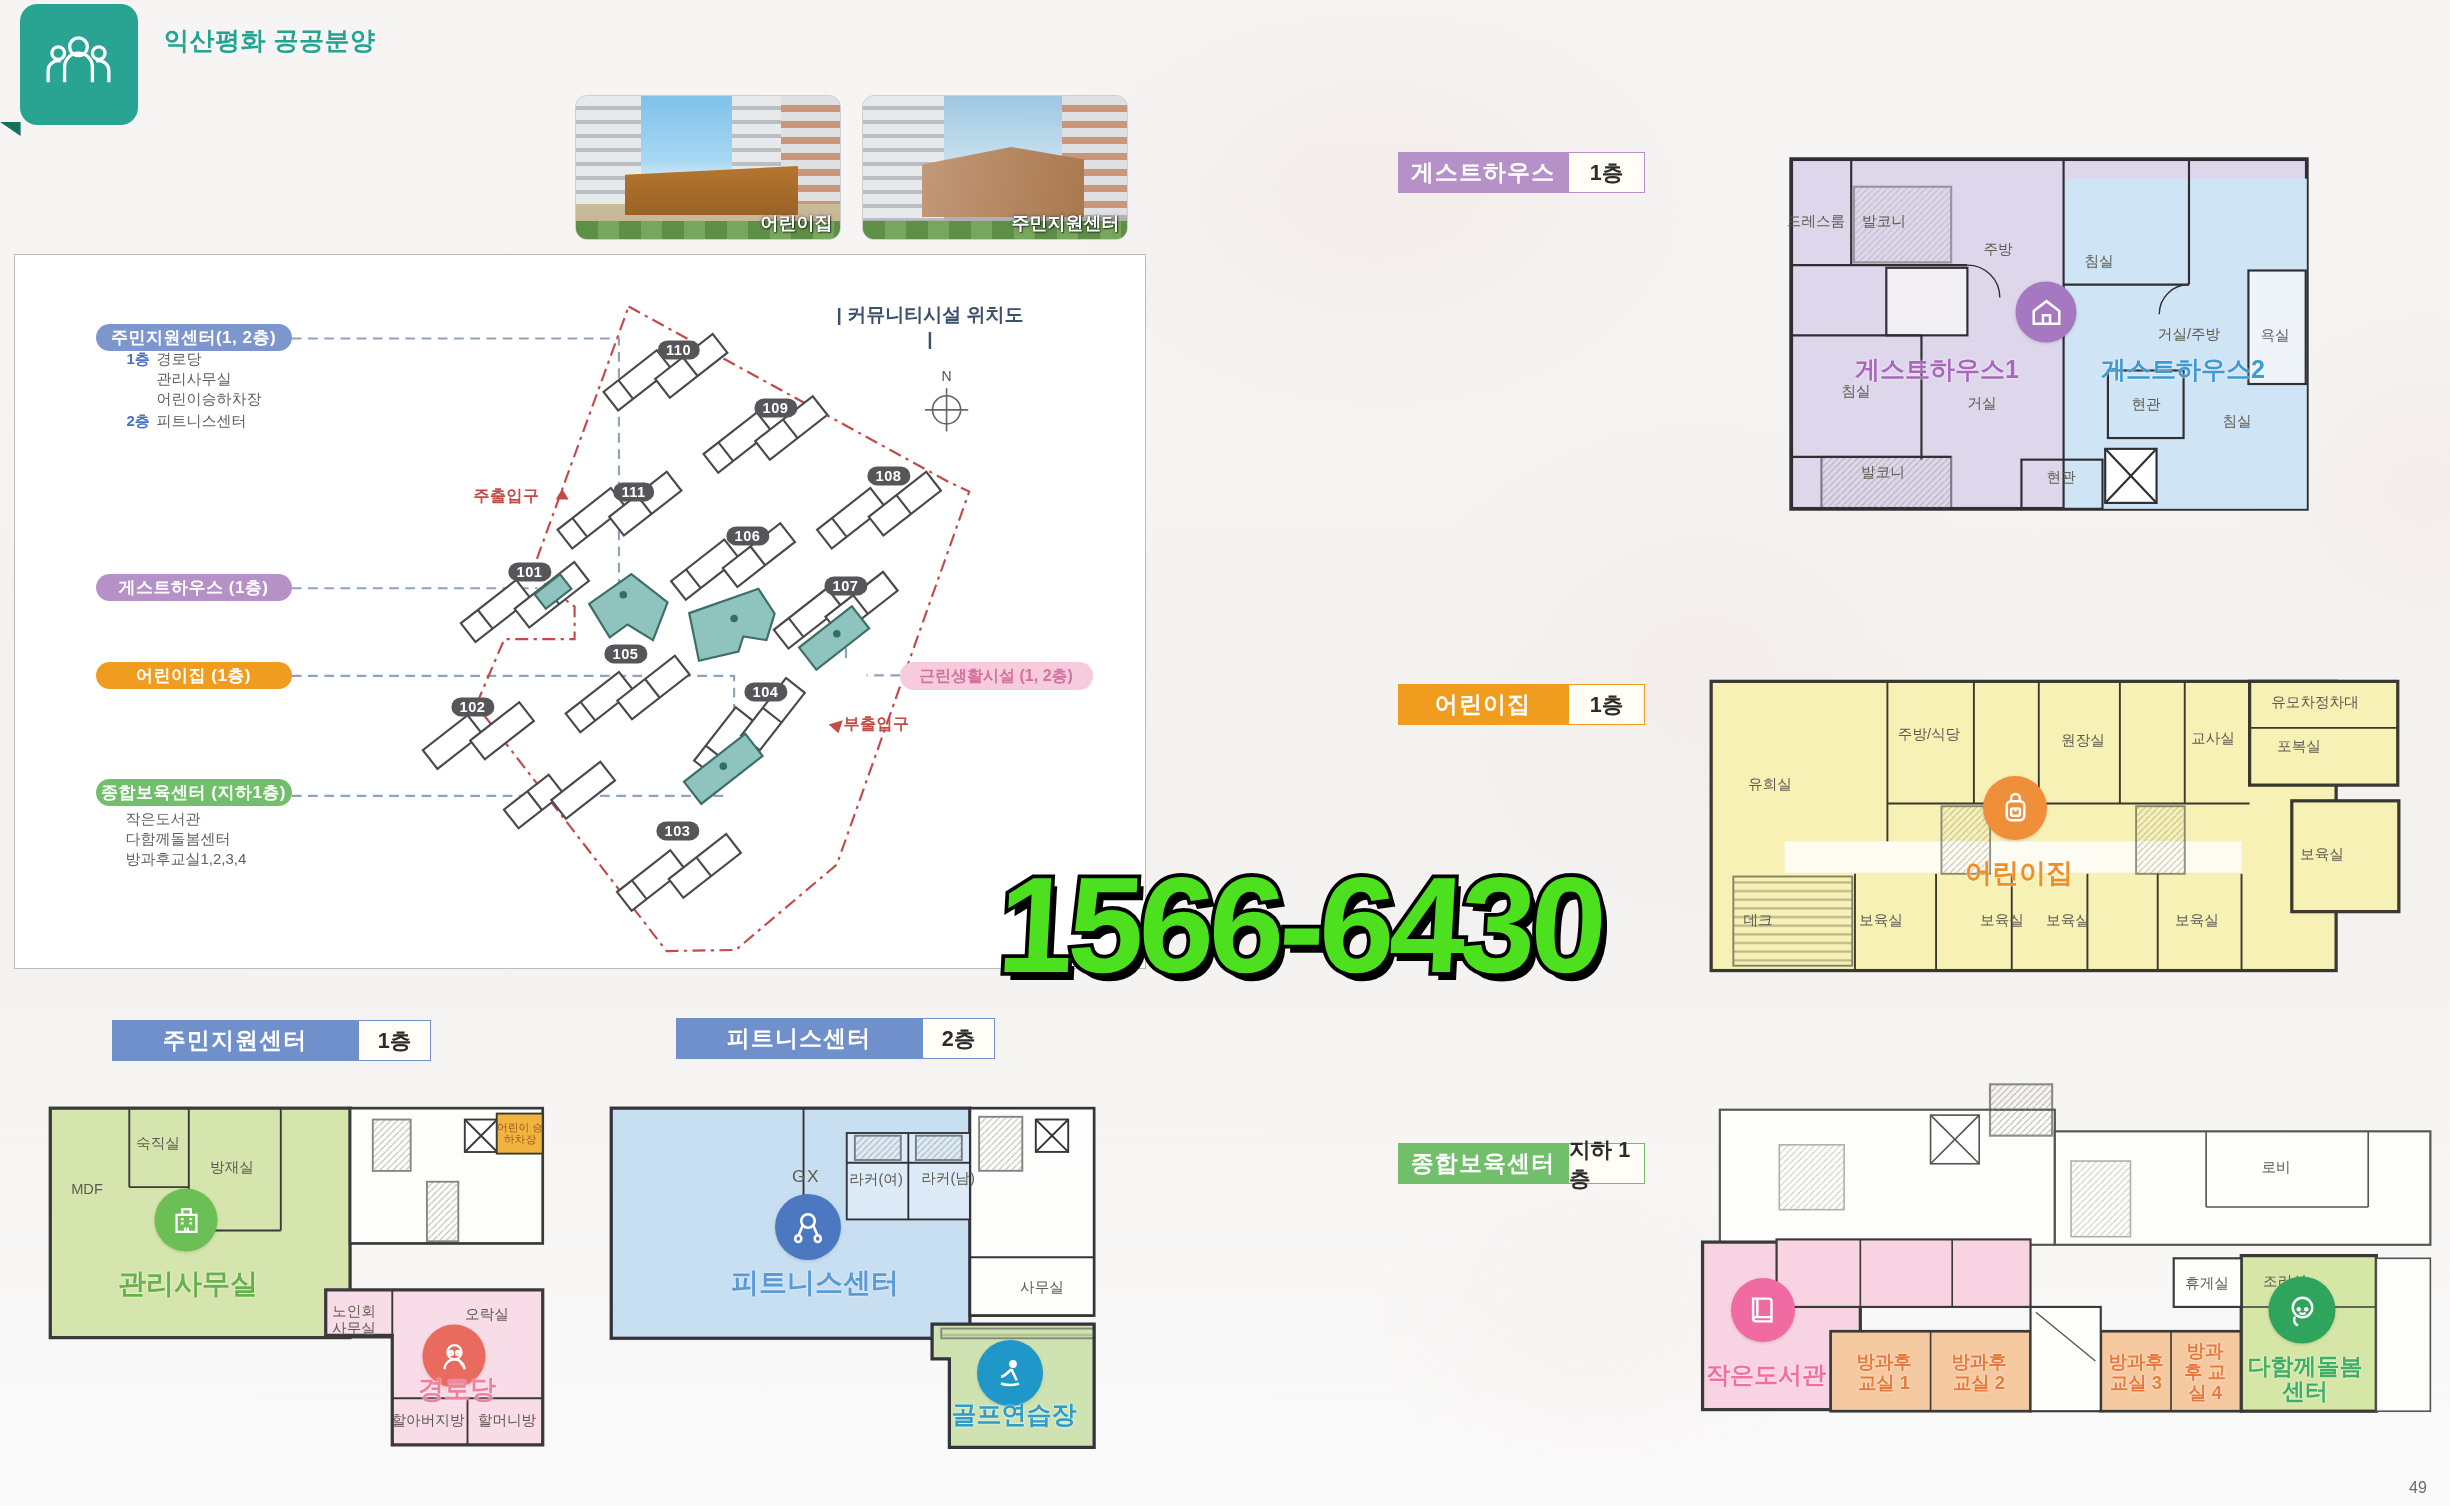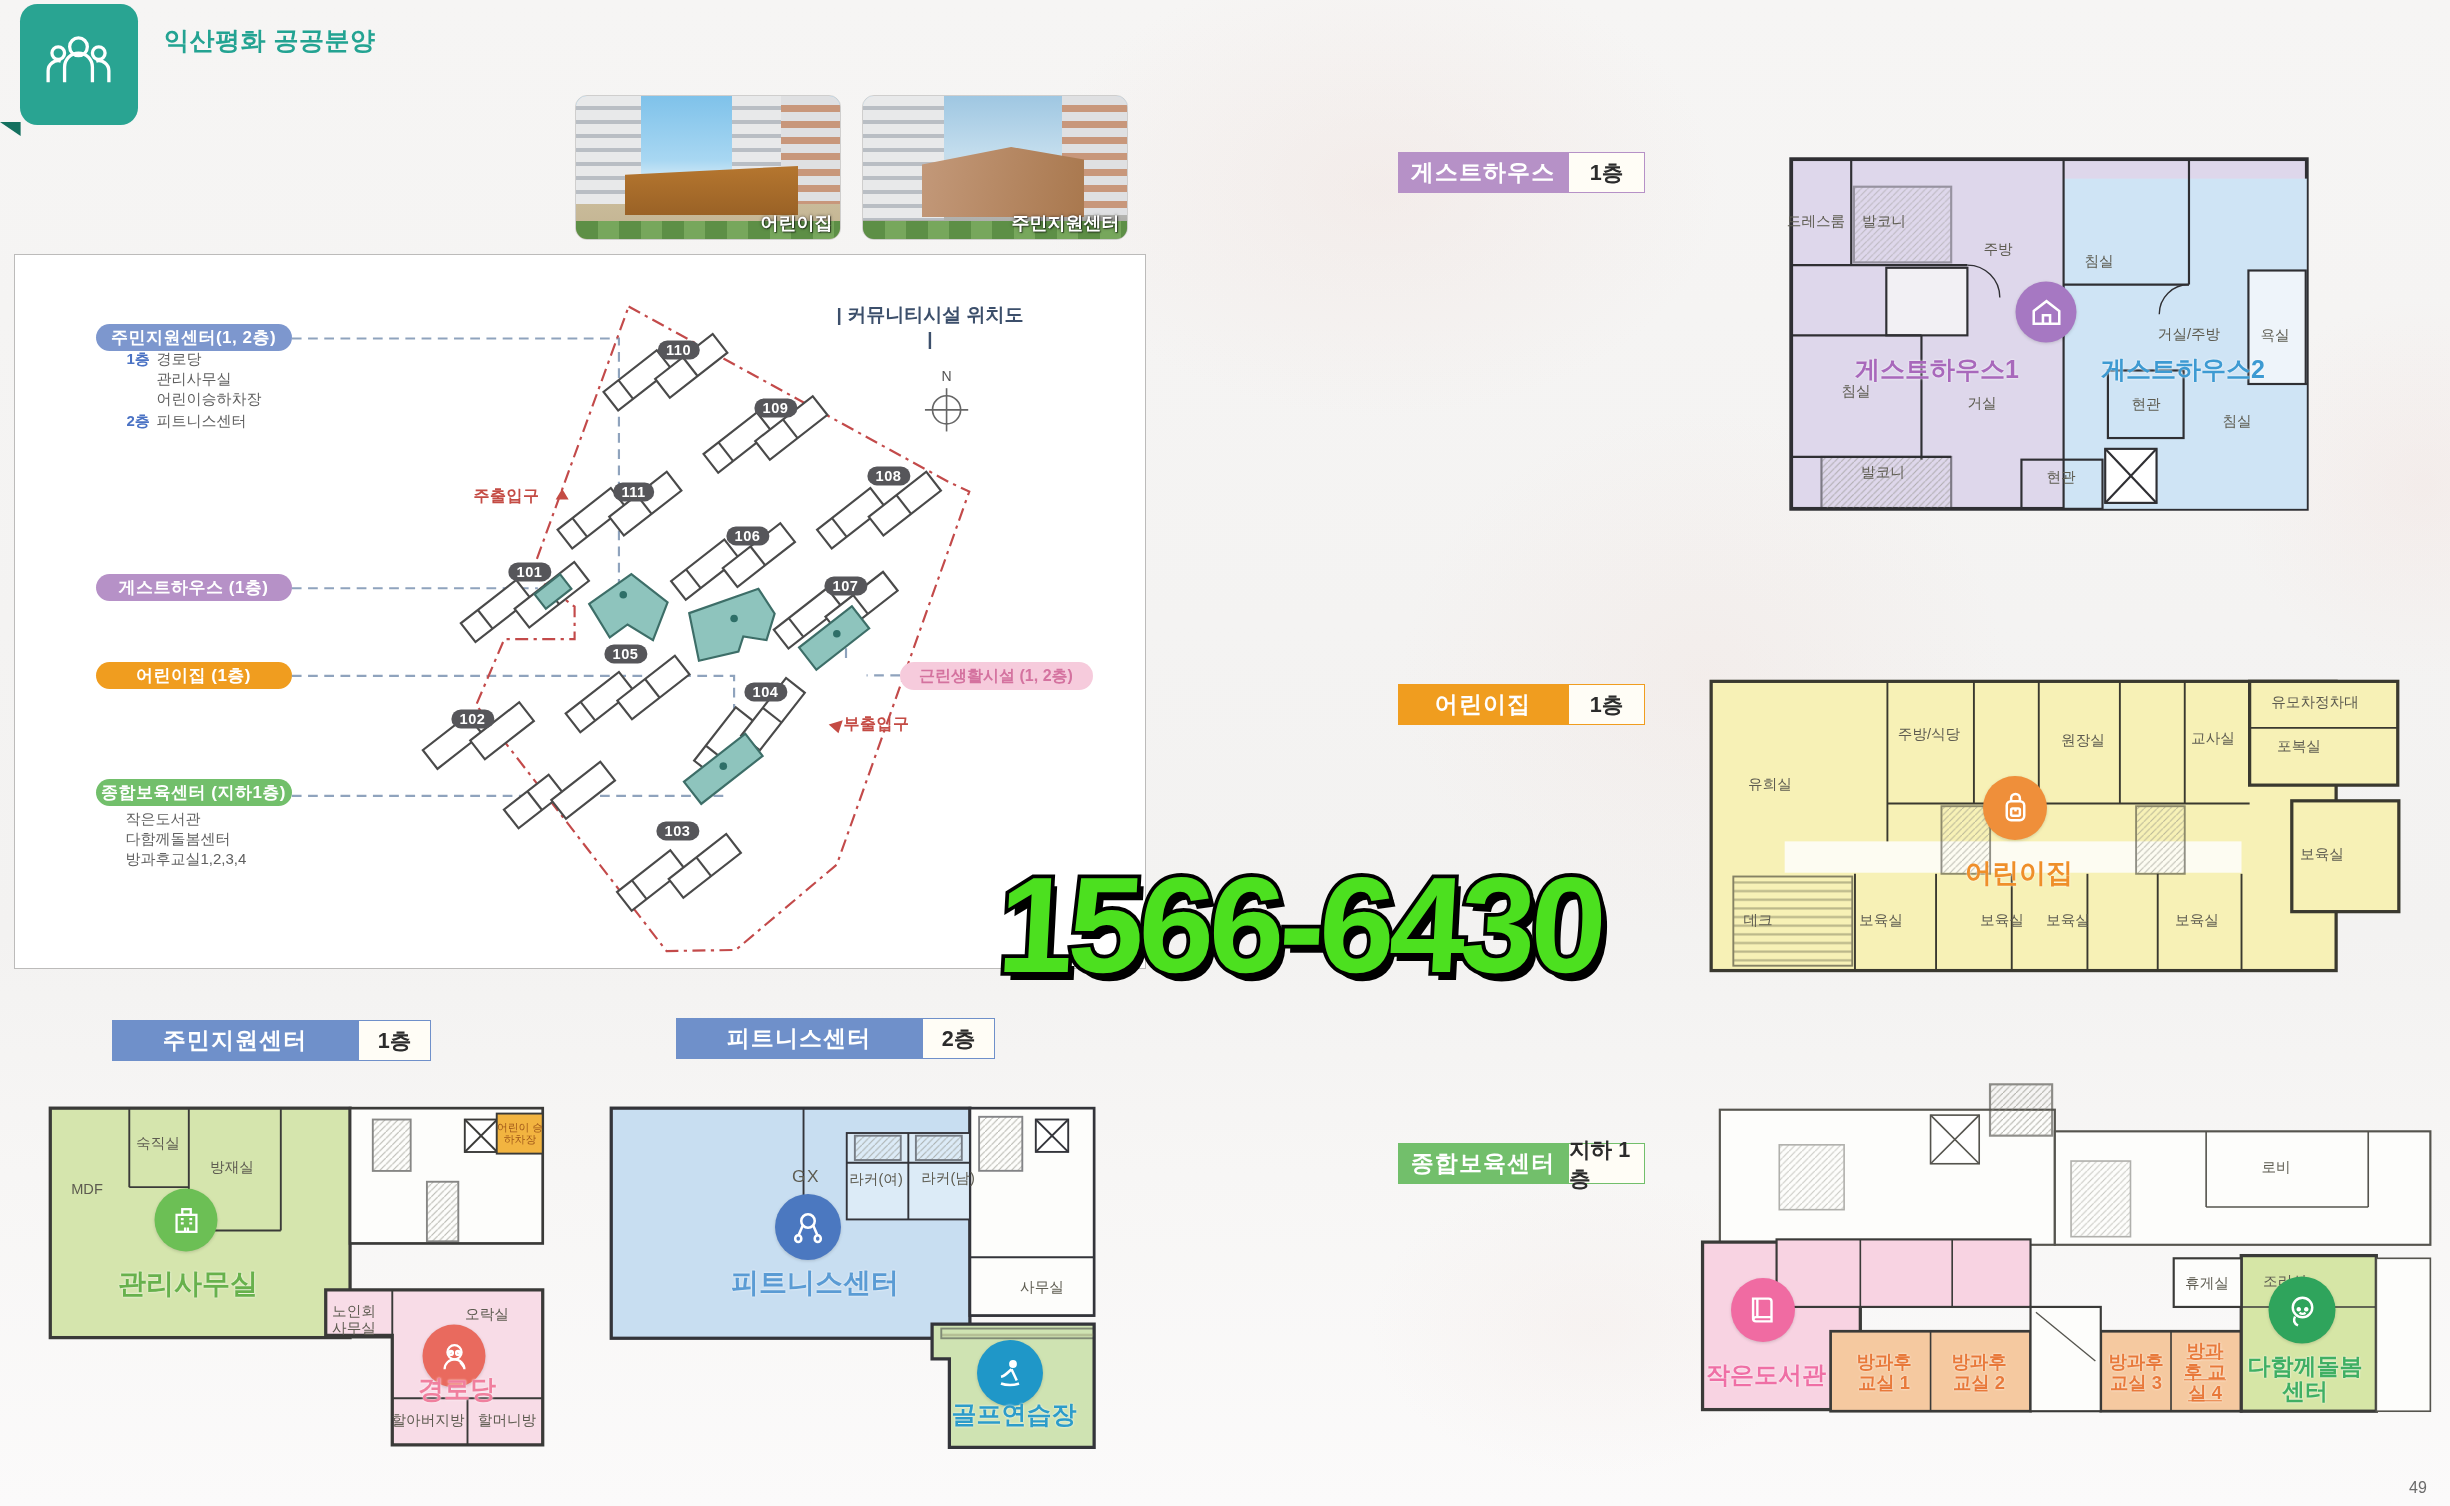--- a/index.html
+++ b/index.html
@@ -241,21 +241,21 @@
 
     <span class="bnum" style="left:664px;top:95px;">110</span>
     <span class="bnum" style="left:761px;top:153px;">109</span>
     <span class="bnum" style="left:874px;top:221px;">108</span>
     <span class="bnum" style="left:619px;top:237px;">111</span>
     <span class="bnum" style="left:733px;top:281px;">106</span>
     <span class="bnum" style="left:831px;top:331px;">107</span>
     <span class="bnum" style="left:515px;top:317px;">101</span>
     <span class="bnum" style="left:611px;top:399px;">105</span>
     <span class="bnum" style="left:751px;top:437px;">104</span>
-    <span class="bnum" style="left:458px;top:452px;margin-top:12px;">102</span>
+    <span class="bnum" style="left:458px;top:452px;">102</span>
     <span class="bnum" style="left:663px;top:576px;">103</span>
 
     <span class="ent" style="left:459px;top:231px;">주출입구</span>
     <span class="ent" style="left:829px;top:459px;">부출입구</span>
 
     <div class="npill">근린생활시설 (1, 2층)</div>
   </div>
 
   <div class="barlabel" style="left:1398px;top:152px;">
     <div class="bar" style="background:#b691c7;">게스트하우스</div>
@@ -507,21 +507,21 @@
       <line x1="1005" y1="420" x2="1255" y2="420" stroke="#3a3a38" stroke-width="3"></line>
       <rect x="880" y="330" width="125" height="90" fill="#fdfdfb" stroke="#3a3a38" stroke-width="4"></rect>
       <rect x="1255" y="330" width="100" height="283" fill="#fdfdfb" stroke="#55544e" stroke-width="3"></rect>
     </svg>
     <span class="rm" style="left:578px;top:87px;">로비</span>
     <span class="rm" style="left:509px;top:203px;">휴게실</span>
     <span class="rm" style="left:587px;top:201px;">조리실</span>
     <span class="rm w" style="left:186px;top:292px;width:65px;font-size:18.4px;font-weight:bold;color:#e8793a;text-shadow:0 0 2.2px #fff;">방과후 교실 1</span>
     <span class="rm w" style="left:281px;top:292px;width:65px;font-size:18.4px;font-weight:bold;color:#e8793a;text-shadow:0 0 2.2px #fff;">방과후 교실 2</span>
     <span class="rm w" style="left:438px;top:292px;width:65px;font-size:18.4px;font-weight:bold;color:#e8793a;text-shadow:0 0 2.2px #fff;">방과후 교실 3</span>
-    <span class="rm w" style="left:507px;top:292px;width:54px;font-size:18.4px;font-weight:bold;color:#e8793a;text-shadow:0 0 2.2px #fff;text-decoration:underline;">방과후 교실 4</span>
+    <span class="rm w" style="left:507px;top:292px;width:54px;font-size:18.4px;font-weight:bold;color:#e8793a;text-shadow:0 0 2.2px #fff;">방과후 교실 4</span>
     <div class="cicon" style="left:65px;top:230px;width:64px;height:64px;background:#f06ba2;">
       <svg width="34" height="34" viewBox="0 0 24 24" fill="none" stroke="#fff" stroke-width="1.7">
         <path d="M5,4 h11 a2,2 0 0 1 2,2 v14 h-11 a2,2 0 0 1 -2,-2 z"></path>
         <path d="M18,17 h-11 a2,2 0 0 0 -2,2"></path>
           <line x1="8" y1="4" x2="8" y2="17"></line>
       </svg>
     </div>
     <div class="big" style="left:68px;top:295px;font-size:24px;color:#ef6fa5;text-shadow:0 0 2.2px #fff;">작은도서관</div>
     <div class="cicon" style="left:604px;top:230px;width:67px;height:67px;background:#2fa45c;">
       <svg width="36" height="36" viewBox="0 0 24 24" fill="none" stroke="#fff" stroke-width="1.6">

